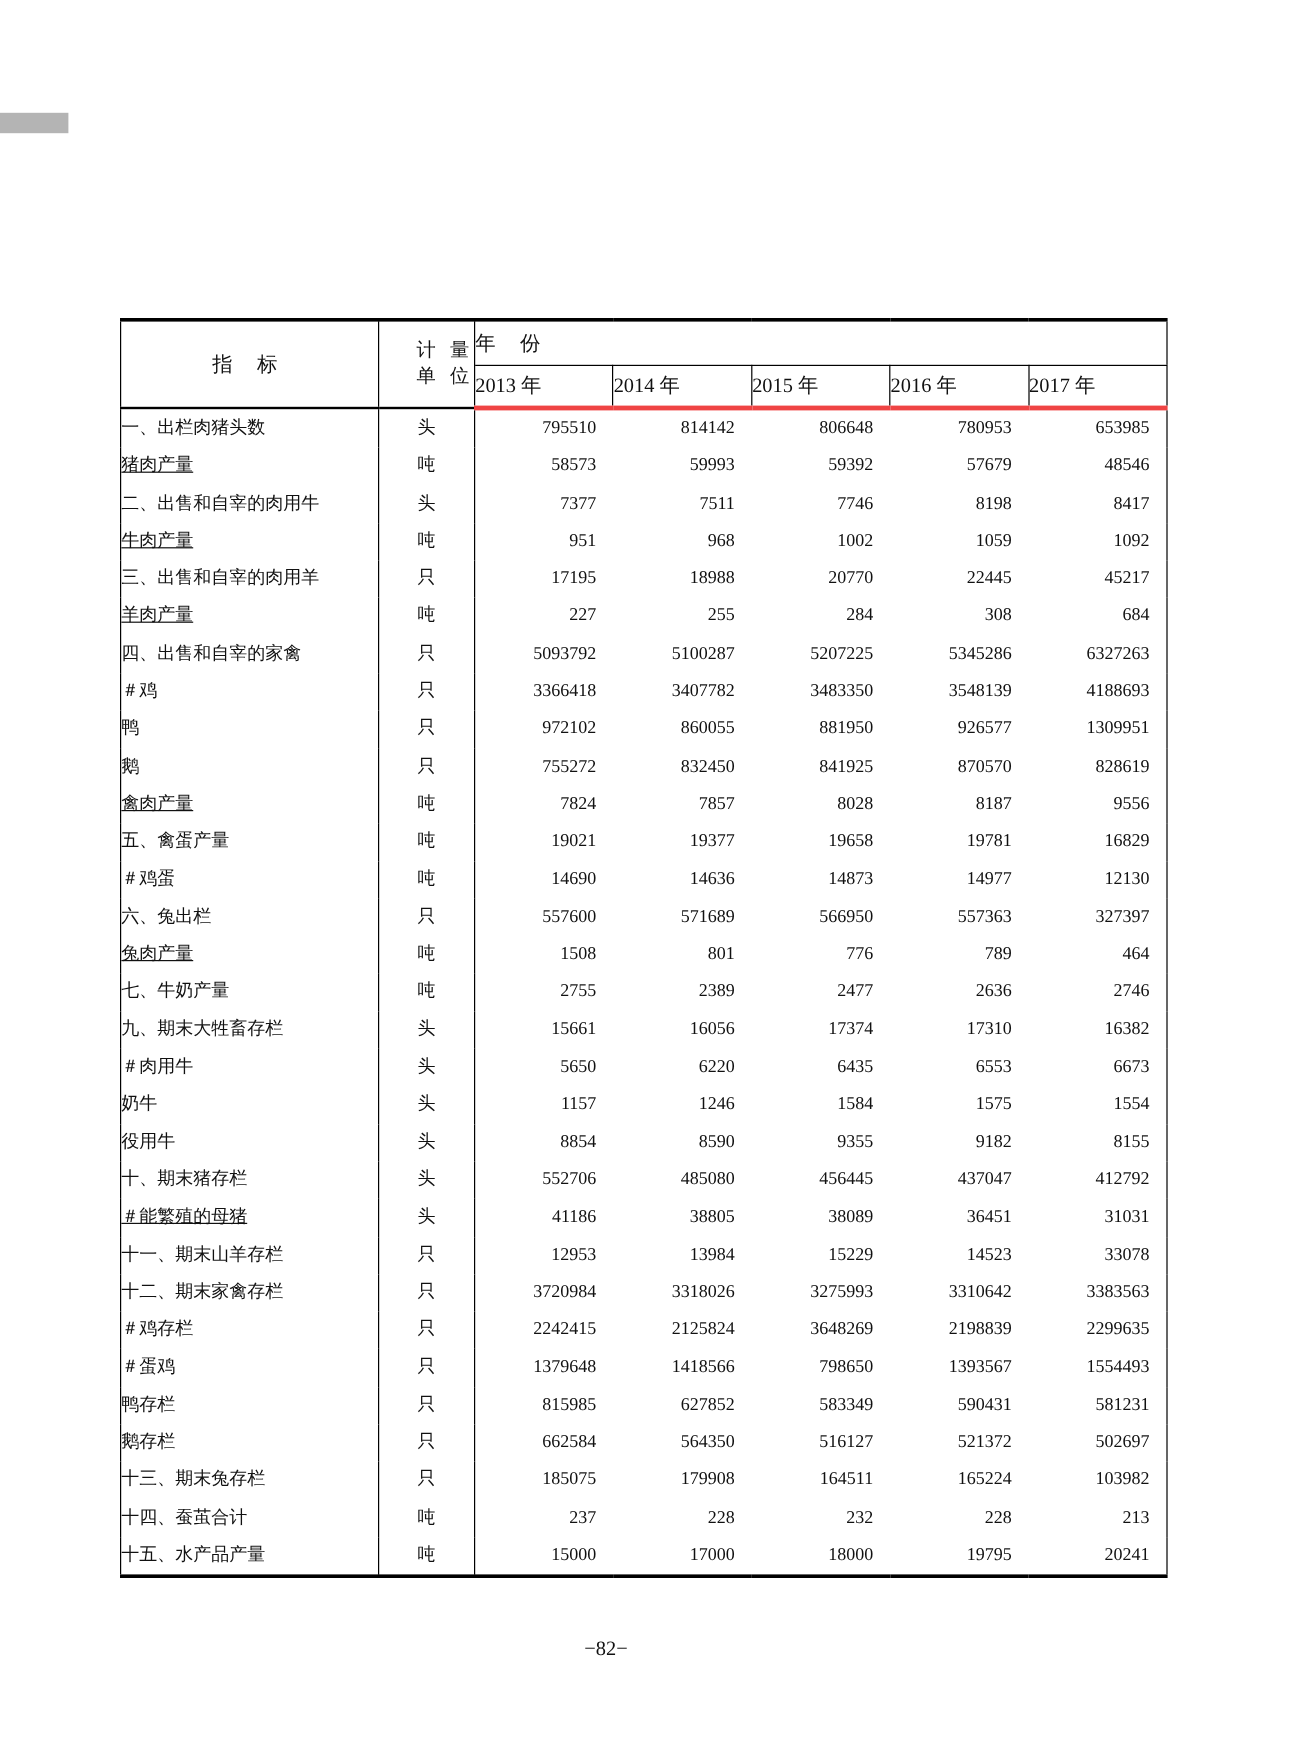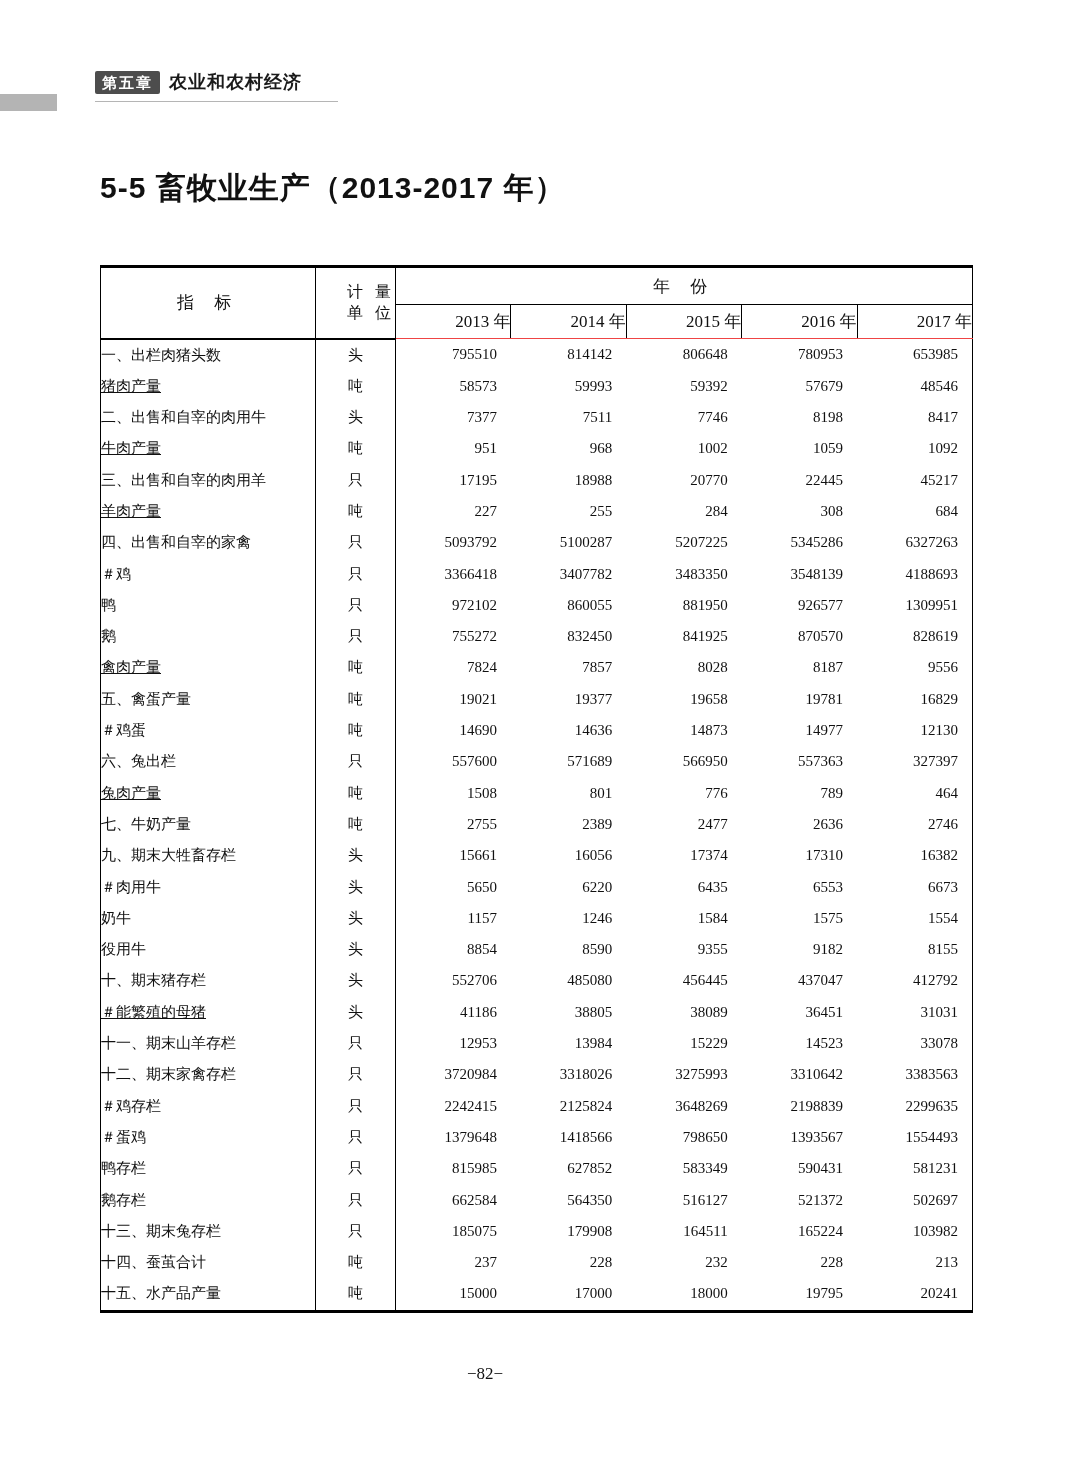--- a/index.html
+++ b/index.html
@@ -54,54 +54,49 @@
   th.c-ind-h{
     border-right:1px solid #000;border-bottom:2px solid #000;
     font-size:17px;letter-spacing:8px;text-align:center;
   }
   th.c-unit-h{
     border-right:1px solid #000;border-bottom:2px solid #000;
     font-size:16px;line-height:1.3;text-align:right;letter-spacing:4px;
   }
   tr.h1 th.c-years{
     border-bottom:1px solid #000;height:36px;
-    font-size:17px;letter-spacing:8px;text-align:center;
+    font-size:17px;letter-spacing:8px;text-align:left;
   }
   tr.h2 th.c-year{
-    border-left:1px solid #000;border-bottom:1px solid #ef4444;
-    height:33px;font-size:17px;text-align:right;
+    border-left:1px solid #000;border-bottom:4px solid #ef4444;
+    height:33px;font-size:17px;text-align:left;
   }
   tr.h2 th.c-year:first-child{border-left:none;}
   tbody td{height:31.3px;line-height:31.3px;white-space:nowrap;overflow:hidden;}
   td.c-ind{border-right:1px solid #000;text-align:left;font-size:15px;}
   td.c-unit{border-right:1px solid #000;text-align:center;font-size:15px;}
   td.c-val{text-align:right;padding-right:14px;font-size:15px;}
   .ind-0{padding-left:12px;margin-left:28px;}
   .ind-1{padding-left:28px;text-decoration:underline;}
   .ind-2{padding-left:44px;}
   .ind-3{padding-left:60px;}
   
   .footer{
     position:absolute;left:0;top:1364px;width:970px;
-    text-align:center;font-size:17px;color:#111;
+    text-align:center;font-size:17px;color:#111;padding-left:20px;
   }
 </style>
 </head>
 <body>
 
 <div class="page">
 
   <div class="left-band"></div>
 
-  <div class="chapter-header">
-    <span class="badge">第五章</span>
-    <span class="chapter-title">农业和农村经济</span>
-  </div>
-
-  <h1 class="page-title">5-5 畜牧业生产（2013-2017 年）</h1>
+
 
   <table class="stat-table">
     <colgroup>
       <col class="w-ind">
       <col class="w-unit">
       <col class="w-year">
         <col class="w-year">
         <col class="w-year">
         <col class="w-year">
         <col class="w-year">

